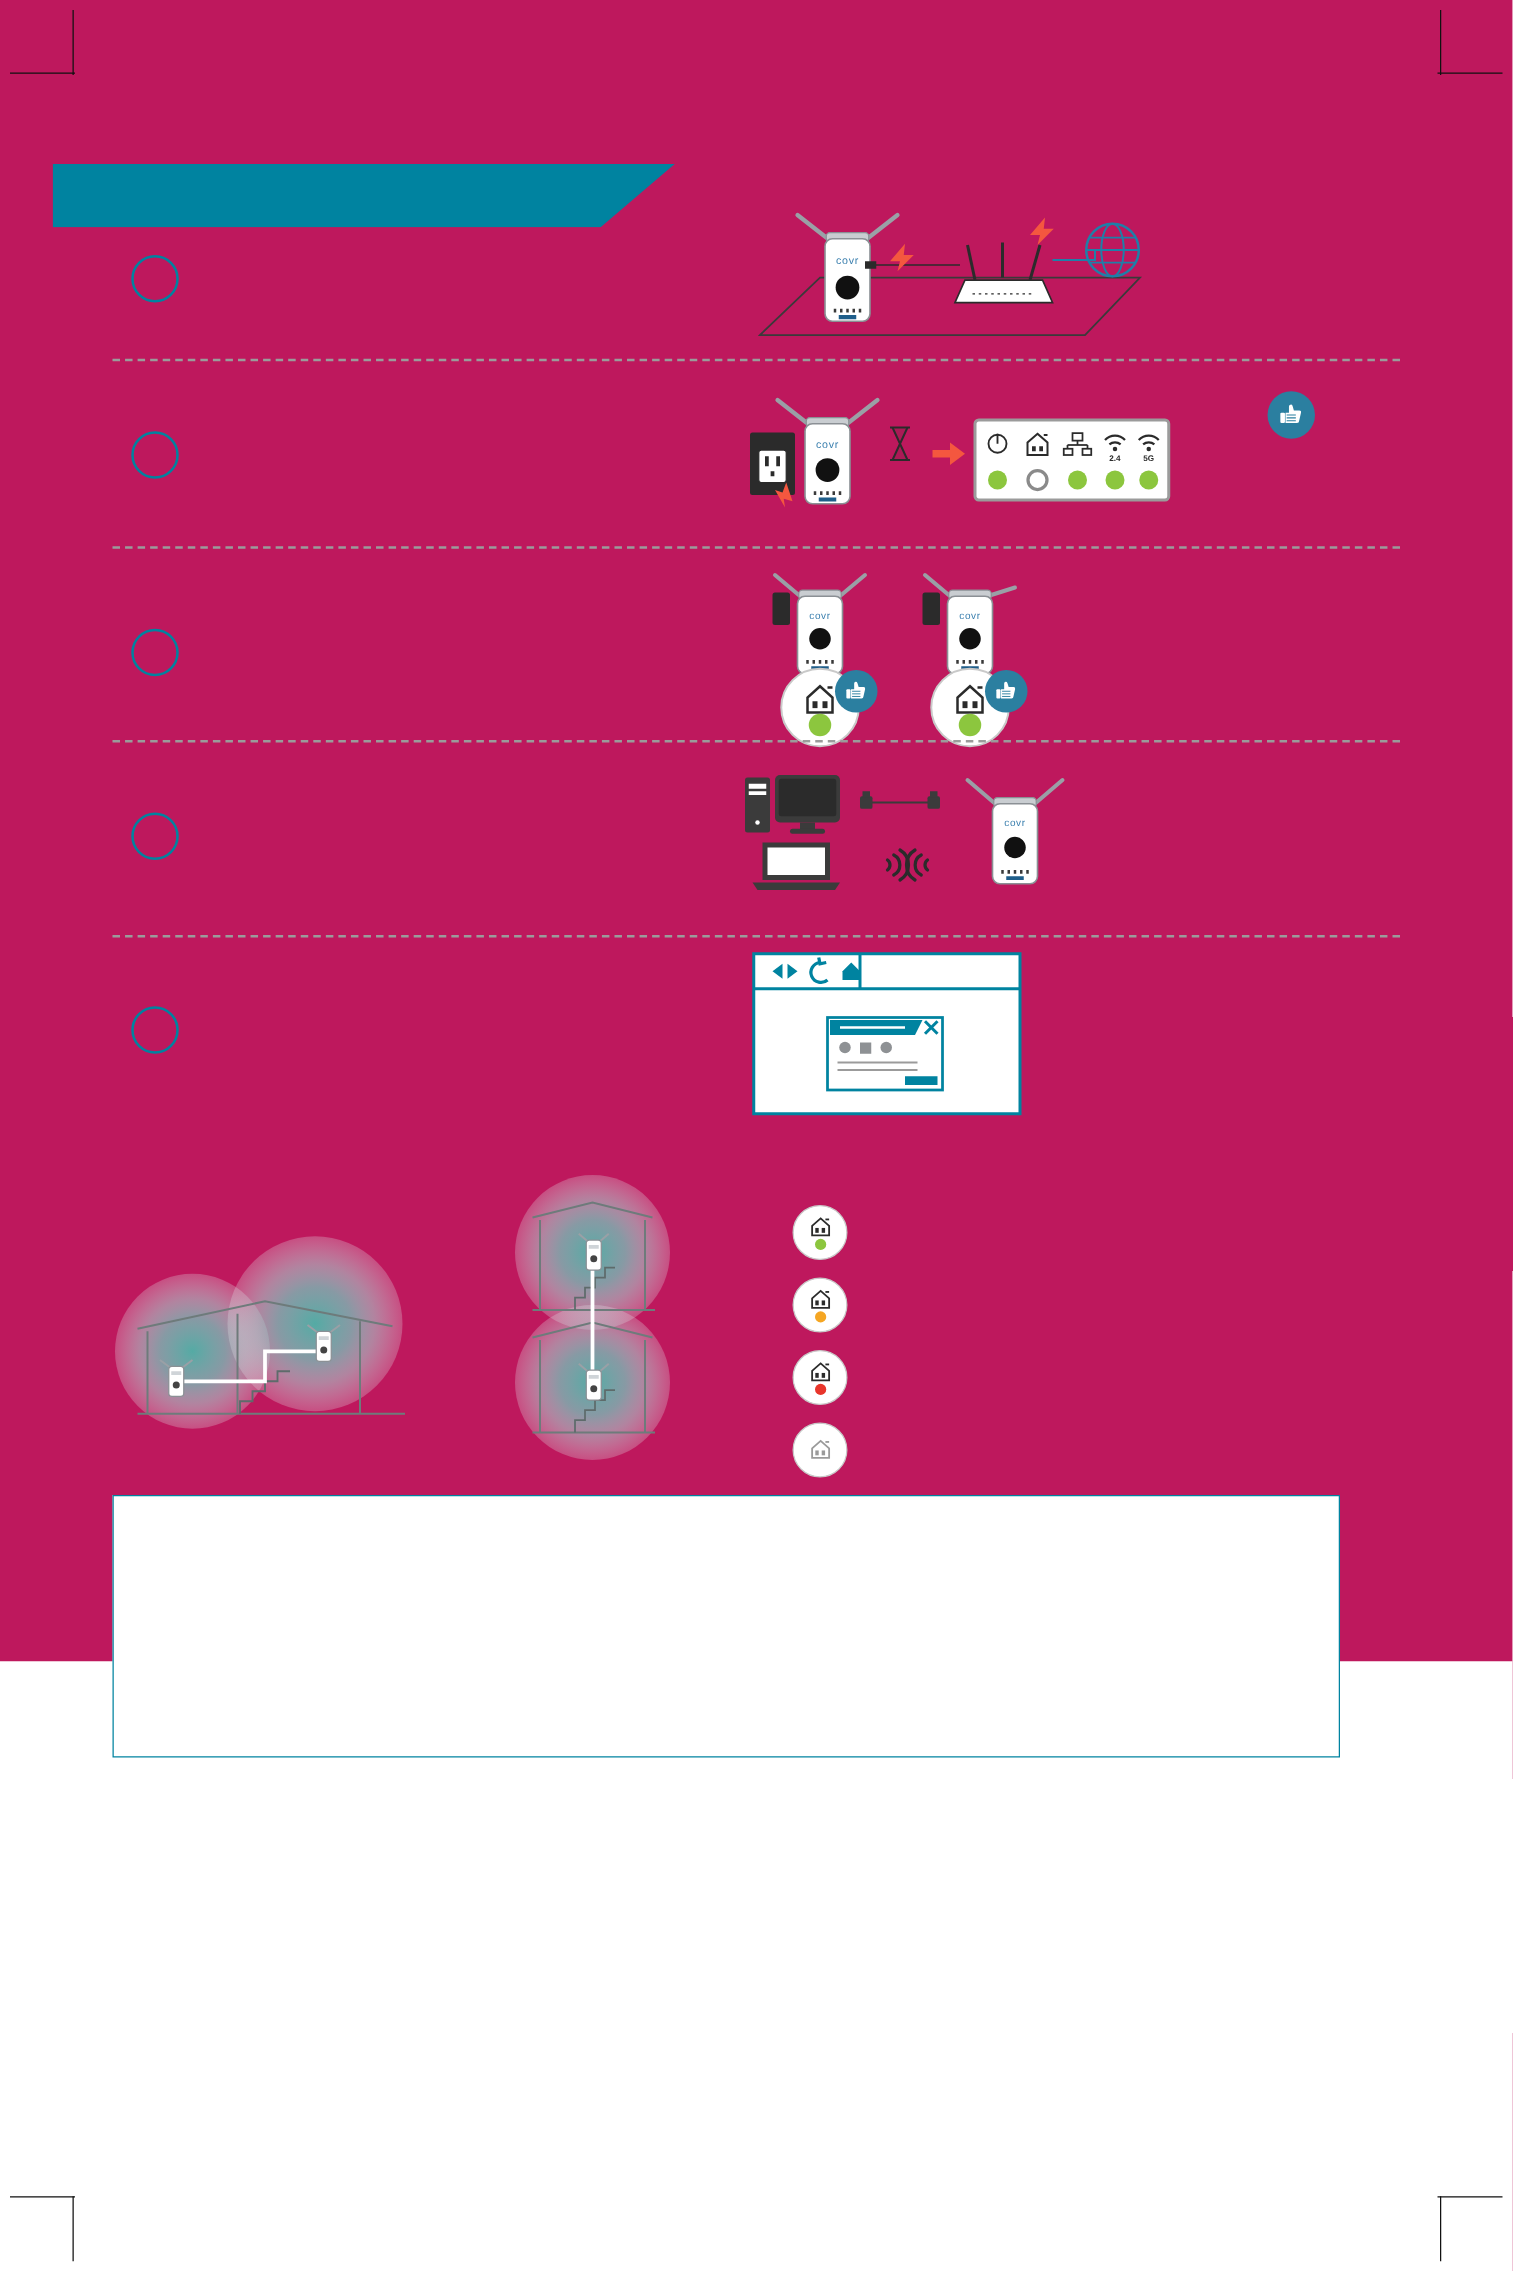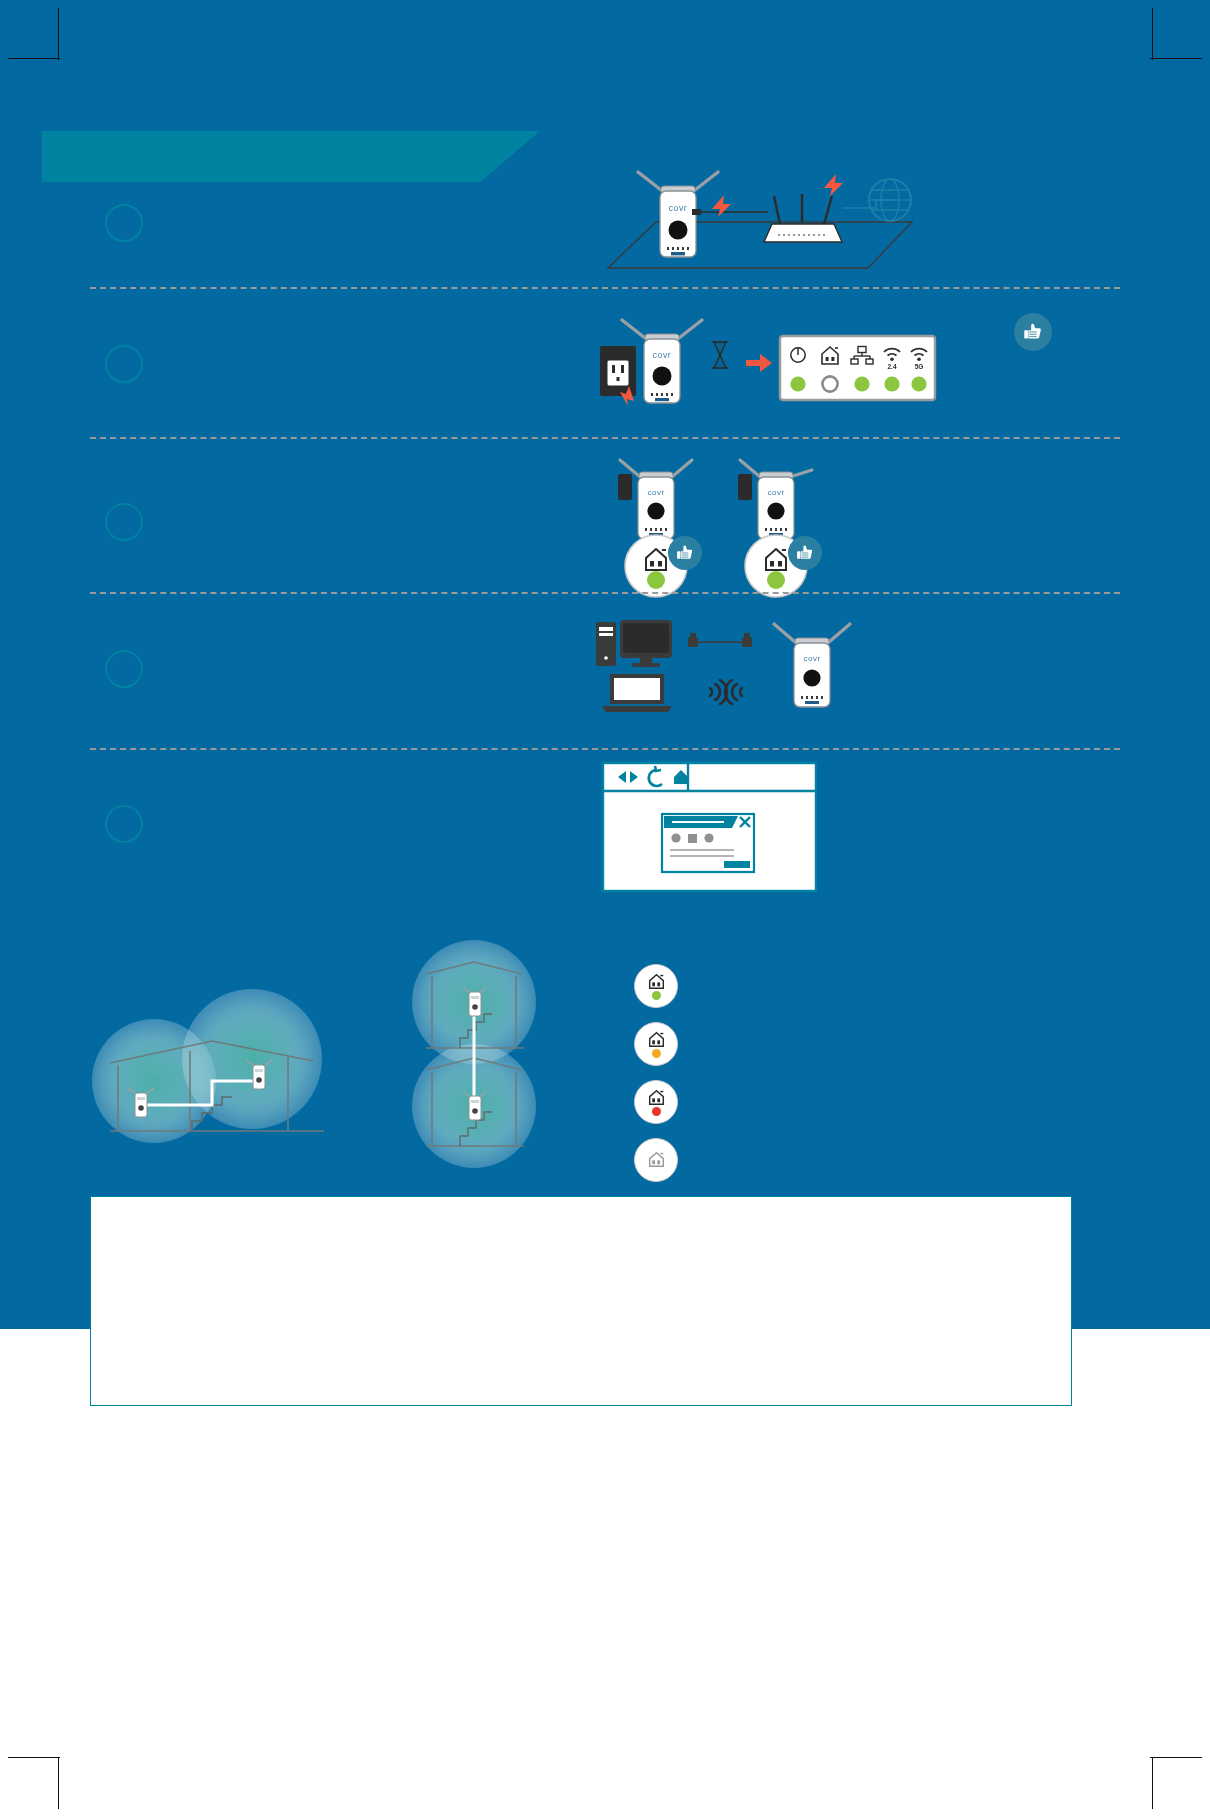--- a/index.html
+++ b/index.html
@@ -5,21 +5,21 @@
   * { box-sizing: border-box; margin: 0; padding: 0; }
   html, body {
     width: 1210px; height: 1817px;
     background: #ffffff;
     font-family: "Liberation Sans", sans-serif;
     overflow: hidden;
   }
   #page {
     position: relative;
     width: 1210px; height: 1329px;
-    background: #0369a1;
+    background: #be185d;
   }
 
   
   .crop { position: absolute; background: #111; }
   .crop.v { width: 1px; height: 52px; }
   .crop.h { height: 1px; width: 52px; }
 
   
   #banner {
     position: absolute; left: 42px; top: 131px;

